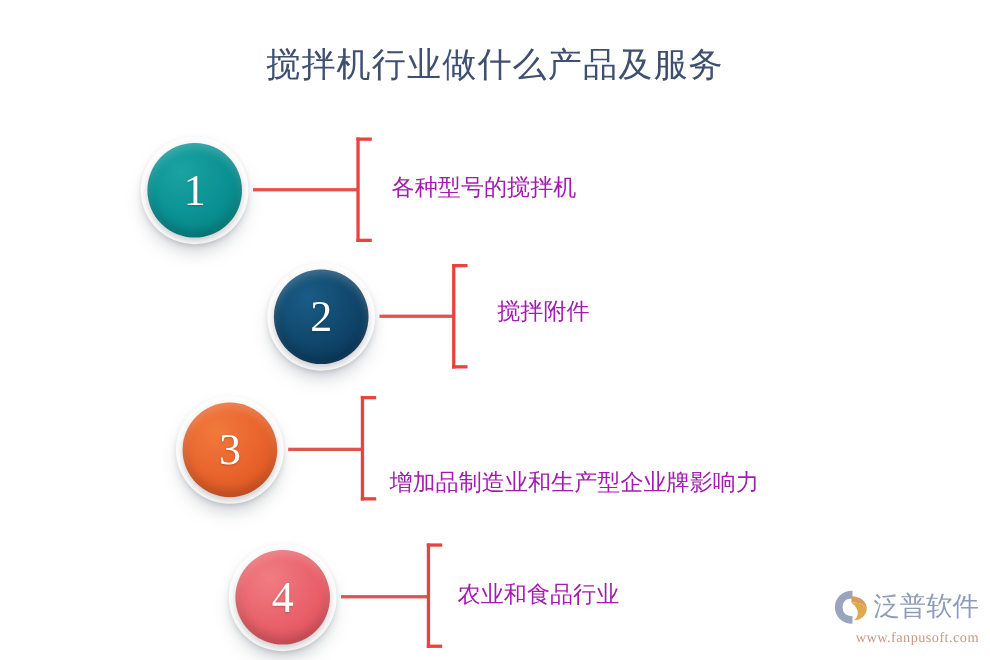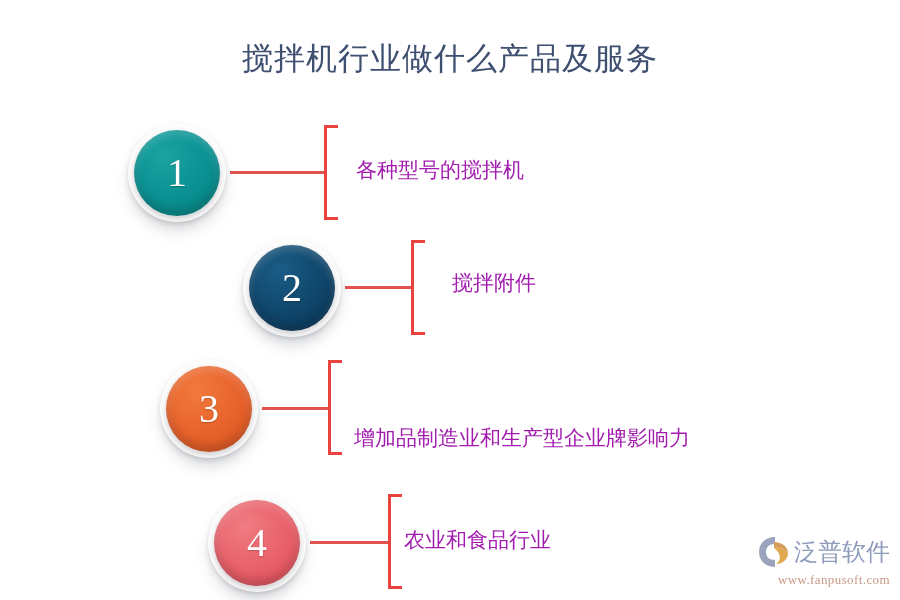--- a/index.html
+++ b/index.html
@@ -163,21 +163,21 @@
   </div>
 
   <div class="row">
     <div class="badge c4" style="left:208px;top:494px;">
       <div class="disc">
         <span class="num">4</span>
       </div>
     </div>
     <div class="connector" style="left:310px;top:541px;width:80px;"></div>
     <div class="bracket" style="left:388px;top:494px;width:14px;height:95px;"></div>
-    <div class="label" style="left:404px;top:530px;">农业和食品行业</div>
+    <div class="label" style="left:416px;top:530px;">农业和食品行业</div>
   </div>
 
   <div class="logo">
     <div class="logo-row">
       <svg class="logo-mark" viewBox="0 0 34 32">
         <path d="M17 1 C7 1 1 8 1 16 C1 24 7 31 17 31 L17 24 C11 24 8 21 8 16 C8 11 11 8 17 8 Z" fill="#9aa5bd"></path>
         <path d="M18 3 C26 3 31 9 31 16 C31 23 26 29 18 29 L18 22 C24 22 26 19 26 16 C26 12 24 10 18 10 Z" fill="#9aa5bd" opacity="0"></path>
         <path d="M16 6 C24 6 30 11 30 17 C27 13 22 11 16 12 Z" fill="#d79b5c"></path>
         <path d="M16 12 C22 11 27 13 30 17 C30 23 25 28 18 28 C23 25 24 18 16 12 Z" fill="#e0a84f"></path>
       </svg>

